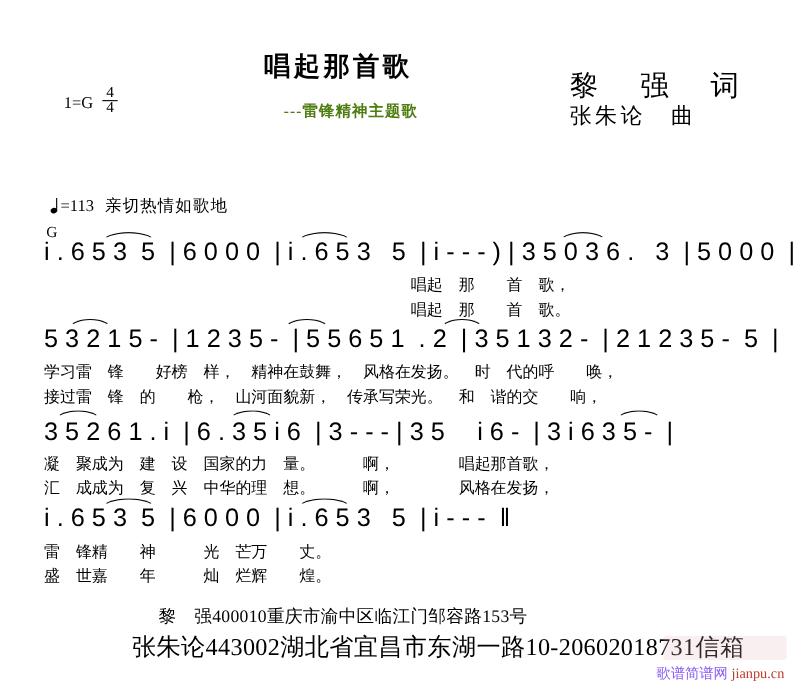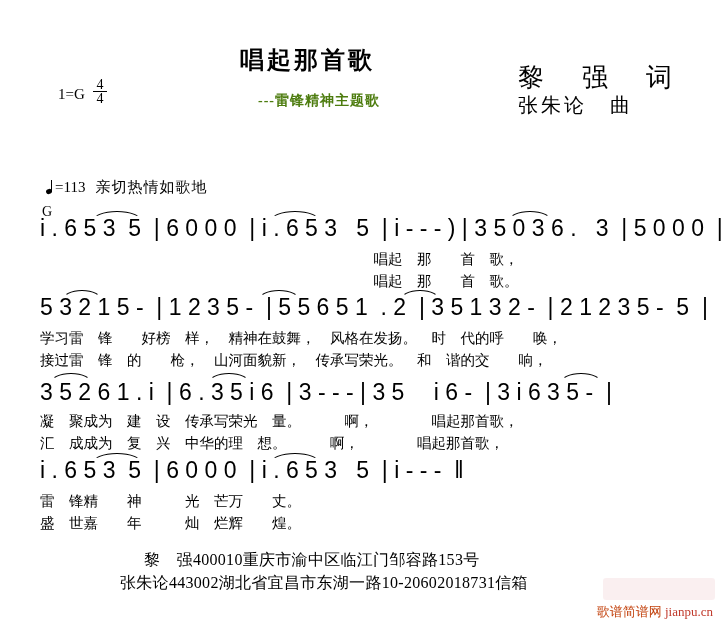--- a/index.html
+++ b/index.html
@@ -154,21 +154,21 @@
     left: 144px;
     top: 550px;
     font-size: 16px;
     letter-spacing: 0.3px;
     white-space: nowrap;
   }
   .footer2 {
     position: absolute;
     left: 120px;
     top: 573px;
-    font-size: 16px;
+    font-size: 22px;
     letter-spacing: 0.3px;
     white-space: nowrap;
   }
 
   .wm-logo {
     position: absolute;
     right: 10px;
     top: 578px;
     width: 112px;
     height: 22px;
@@ -177,21 +177,21 @@
     background: #e7b7bb;
   }
   .wm-text {
     position: absolute;
     right: 12px;
     top: 603px;
     font-size: 13px;
     color: #6a6a6a;
     white-space: nowrap;
   }
-  .wm-text .cn { color: #c2410c; }
+  .wm-text .cn { color: #8b5cf6; }
   .wm-text .en { color: #c0392b; }
 </style>
 </head>
 <body>
 
 <div class="sheet">
 
   <div class="title">唱起那首歌</div>
   <div class="subtitle">---雷锋精神主题歌</div>
   <div class="lyricist">黎　强　词</div>
@@ -225,22 +225,22 @@
     <div class="slur" style="left:400px; top:-4px; width:38px;"></div>
     <div class="lyricline" style="top:35px">学习雷　锋　　好榜　样，　精神在鼓舞，　风格在发扬。　时　代的呼　　唤，</div>
     <div class="lyricline" style="top:57px">接过雷　锋　的　　枪，　山河面貌新，　传承写荣光。　和　谐的交　　响，</div>
   </div>
 
   <div class="system" style="top:377px">
     <div class="notes" style="top:0">3 5 2 6 1 . i  | 6 . 3 5 i 6  | 3 - - - | 3 5　 i 6 -  | 3 i 6 3 5 -  |</div>
     <div class="slur" style="left:50px; top:-4px; width:40px;"></div>
     <div class="slur" style="left:208px; top:-4px; width:40px;"></div>
     <div class="slur" style="left:560px; top:-4px; width:40px;"></div>
-    <div class="lyricline" style="top:35px">凝　聚成为　建　设　传承写荣光　量。　　　啊，　　　　唱起那首歌，</div>
-    <div class="lyricline" style="top:57px">汇　成成为　复　兴　中华的理　想。　　　啊，　　　　唱起那首歌，</div>
+    <div class="lyricline" style="top:35px">凝　聚成为　建　设　国家的力　量。　　　啊，　　　　唱起那首歌，</div>
+    <div class="lyricline" style="top:57px">汇　成成为　复　兴　中华的理　想。　　　啊，　　　　风格在发扬，</div>
   </div>
 
   <div class="system" style="top:457px">
     <div class="notes" style="top:0">i . 6 5 3  5  | 6 0 0 0  | i . 6 5 3   5  | i - - -  ‖</div>
     <div class="slur" style="left:92px; top:-4px; width:48px;"></div>
     <div class="slur" style="left:270px; top:-4px; width:48px;"></div>
     <div class="lyricline" style="top:35px">雷　锋精　　神　　　光　芒万　　丈。</div>
     <div class="lyricline" style="top:57px">盛　世嘉　　年　　　灿　烂辉　　煌。</div>
   </div>
 

